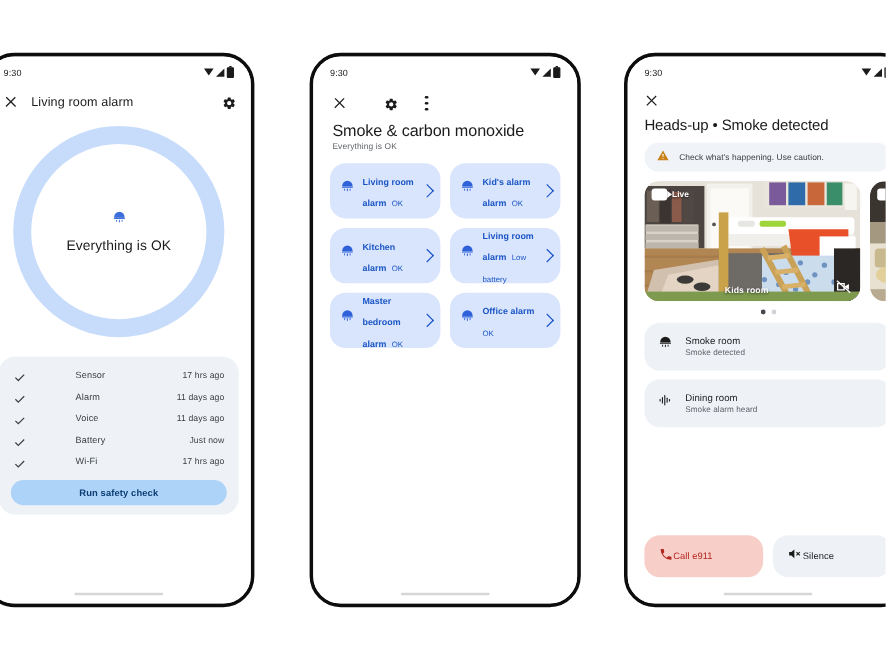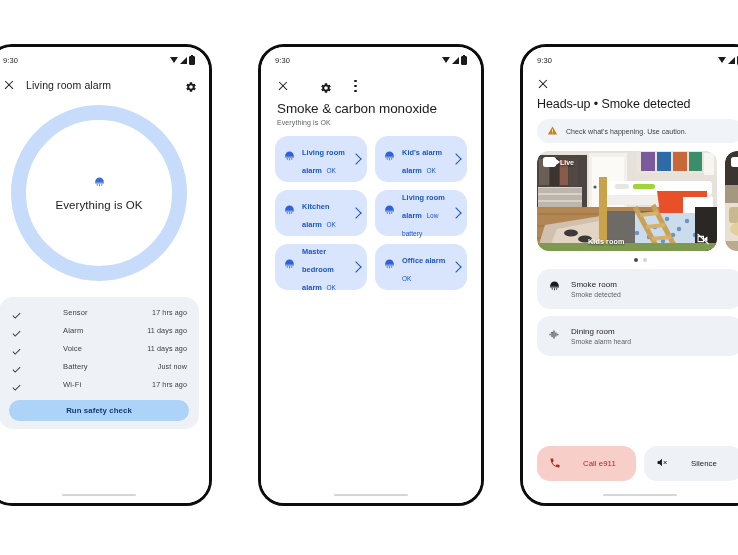--- a/index.html
+++ b/index.html
@@ -145,21 +145,21 @@
 
   .cam-strip{display:flex;gap:8px;padding:8px 0 0 14px;}
   .cam{
     position:relative;border-radius:12px;overflow:hidden;flex:none;
     height:100px;
     cursor:pointer;
   }
   .cam-main{width:180px;}
   .cam-side{width:56px;}
   .cam-label{
-    position:absolute;left:7px;bottom:5px;color:#fff;font-size:7.2px;
+    position:absolute;left:23px;bottom:5px;color:#fff;font-size:7.2px;
     font-weight:600;text-shadow:0 1px 2px rgba(0,0,0,.6);letter-spacing:.1px;padding-left:44px;
   }
   .live-chip{
     position:absolute;left:6px;top:6px;display:flex;align-items:center;gap:4px;
   }
   .cam-badge{
     width:13px;height:10px;background:#fff;border-radius:2.5px;position:relative;
   }
   .cam-badge:after{
     content:"";position:absolute;right:-3.5px;top:2px;
@@ -181,21 +181,21 @@
   .evt-title{font-size:8px;color:#1b1b1b;letter-spacing:.05px;}
   .evt-sub{font-size:6.8px;color:#5f6368;margin-top:1.5px;letter-spacing:.05px;}
 
   .actions{position:absolute;left:14px;right:14px;bottom:22px;display:flex;gap:8px;}
   .act{
     flex:1;height:35px;border-radius:13px;display:flex;align-items:center;padding:0 12px;
     box-sizing:border-box;cursor:pointer;
   }
   .act-call{background:#f8cfc8;}
   .act-sil{background:#eef2f7;}
-  .act-txt{font-size:7.8px;margin-left:22px;letter-spacing:.05px;text-align:center;}
+  .act-txt{font-size:7.8px;margin-left:0;letter-spacing:.05px;text-align:center;}
   .act-call .act-txt{color:#b3261e;}
   .act-sil .act-txt{color:#1b1b1b;}
 </style>
 </head>
 <body>
 
 <div class="stage">
 
   <div class="phone phone-1">
     <div class="screen">

